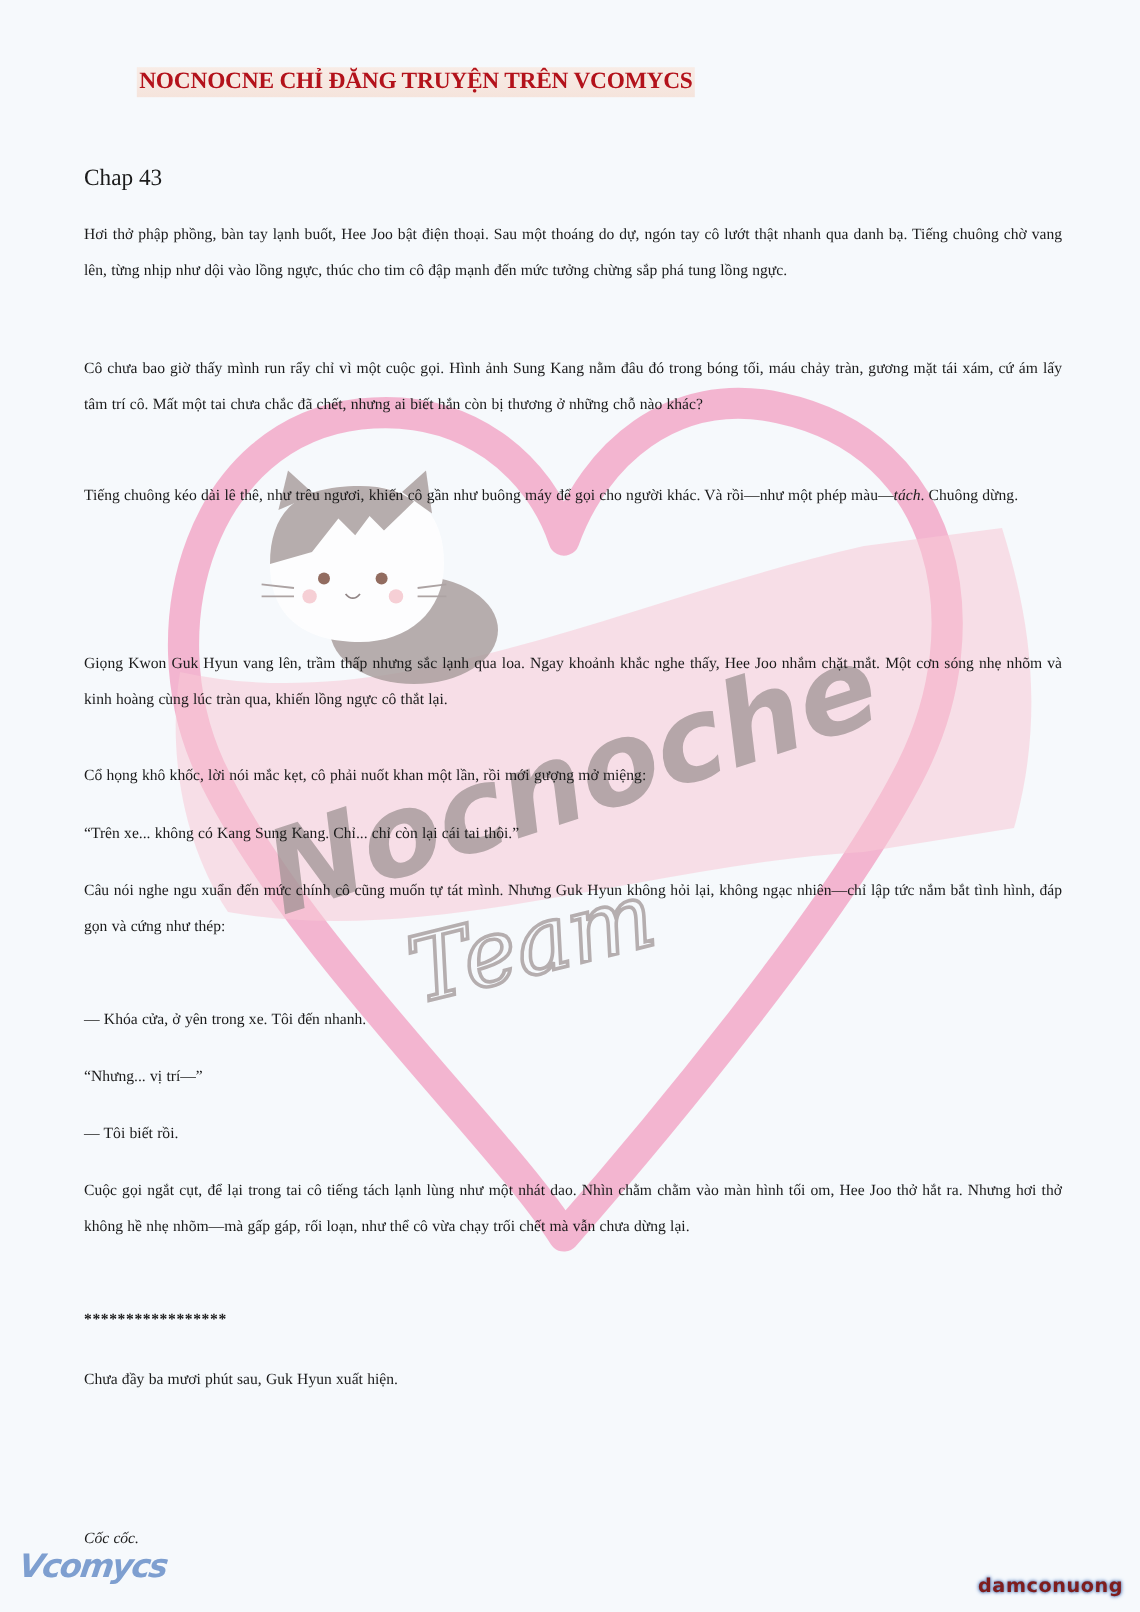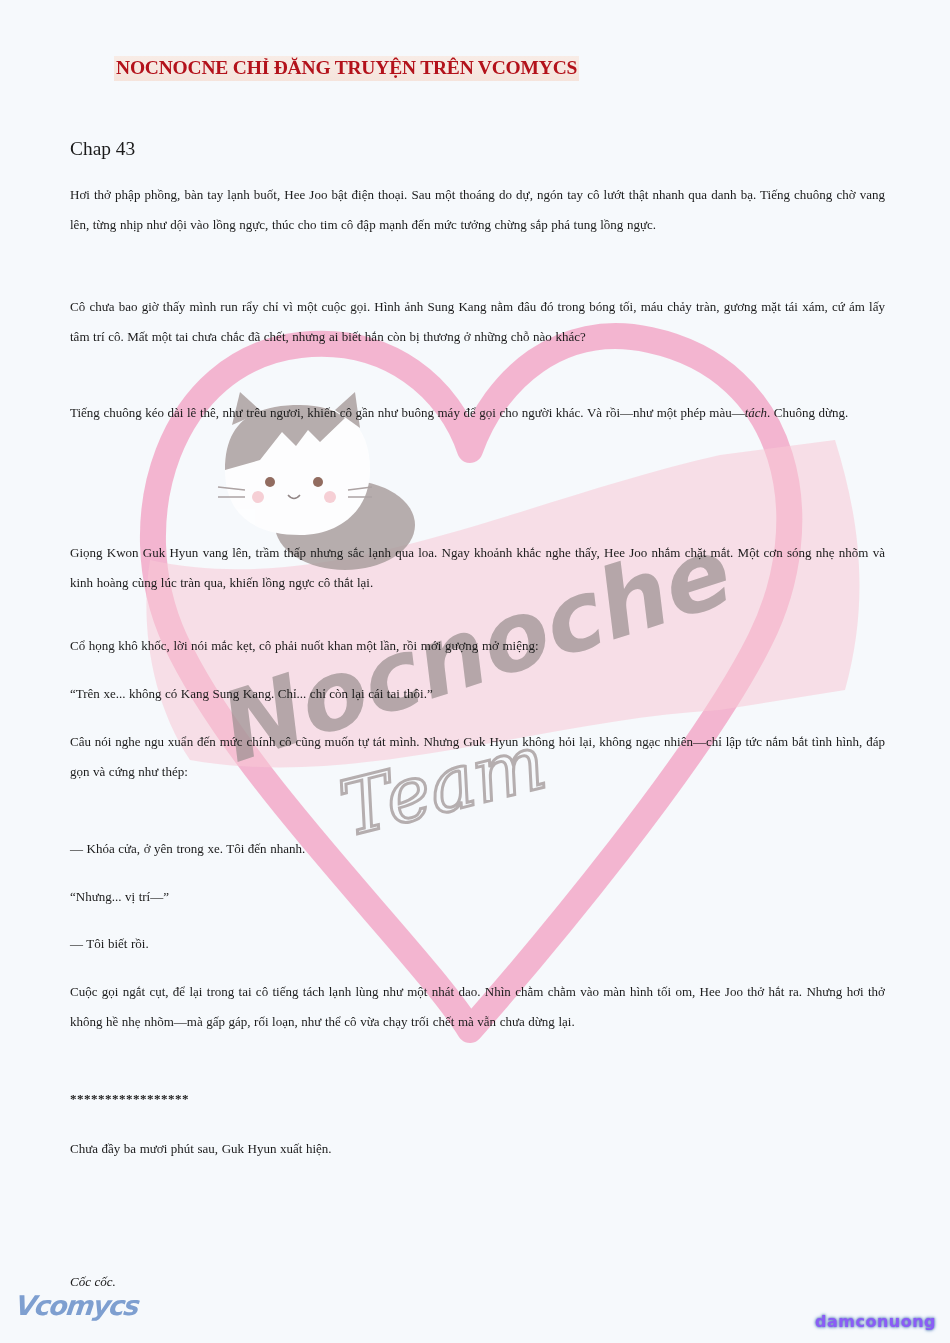--- a/index.html
+++ b/index.html
@@ -34,21 +34,21 @@
   .brand-logo {
     position: absolute; left: 16px; top: 1290px; z-index: 2;
     font-family: "DejaVu Sans", sans-serif; font-weight: bold; font-style: italic;
     font-size: 27px; letter-spacing: -1.5px;
     color: #7e9fd0;
     transform: skewX(-8deg);
   }
   .site-mark {
     position: absolute; right: 14px; top: 1312px; z-index: 2;
     font-family: "DejaVu Sans", sans-serif; font-size: 16px; font-weight: bold;
-    color: #8b5cf6; letter-spacing: 0.5px;
+    color: #7f1d1d; letter-spacing: 0.5px;
     text-shadow: 0 0 2px #6f8fc0, 0 0 3px #6f8fc0, 0 0 4px #9db6dc;
   }
 </style>
 </head>
 <body>
 
 <div class="page">
 
   <svg class="watermark" viewBox="0 0 950 1343" xmlns="http://www.w3.org/2000/svg">
 

